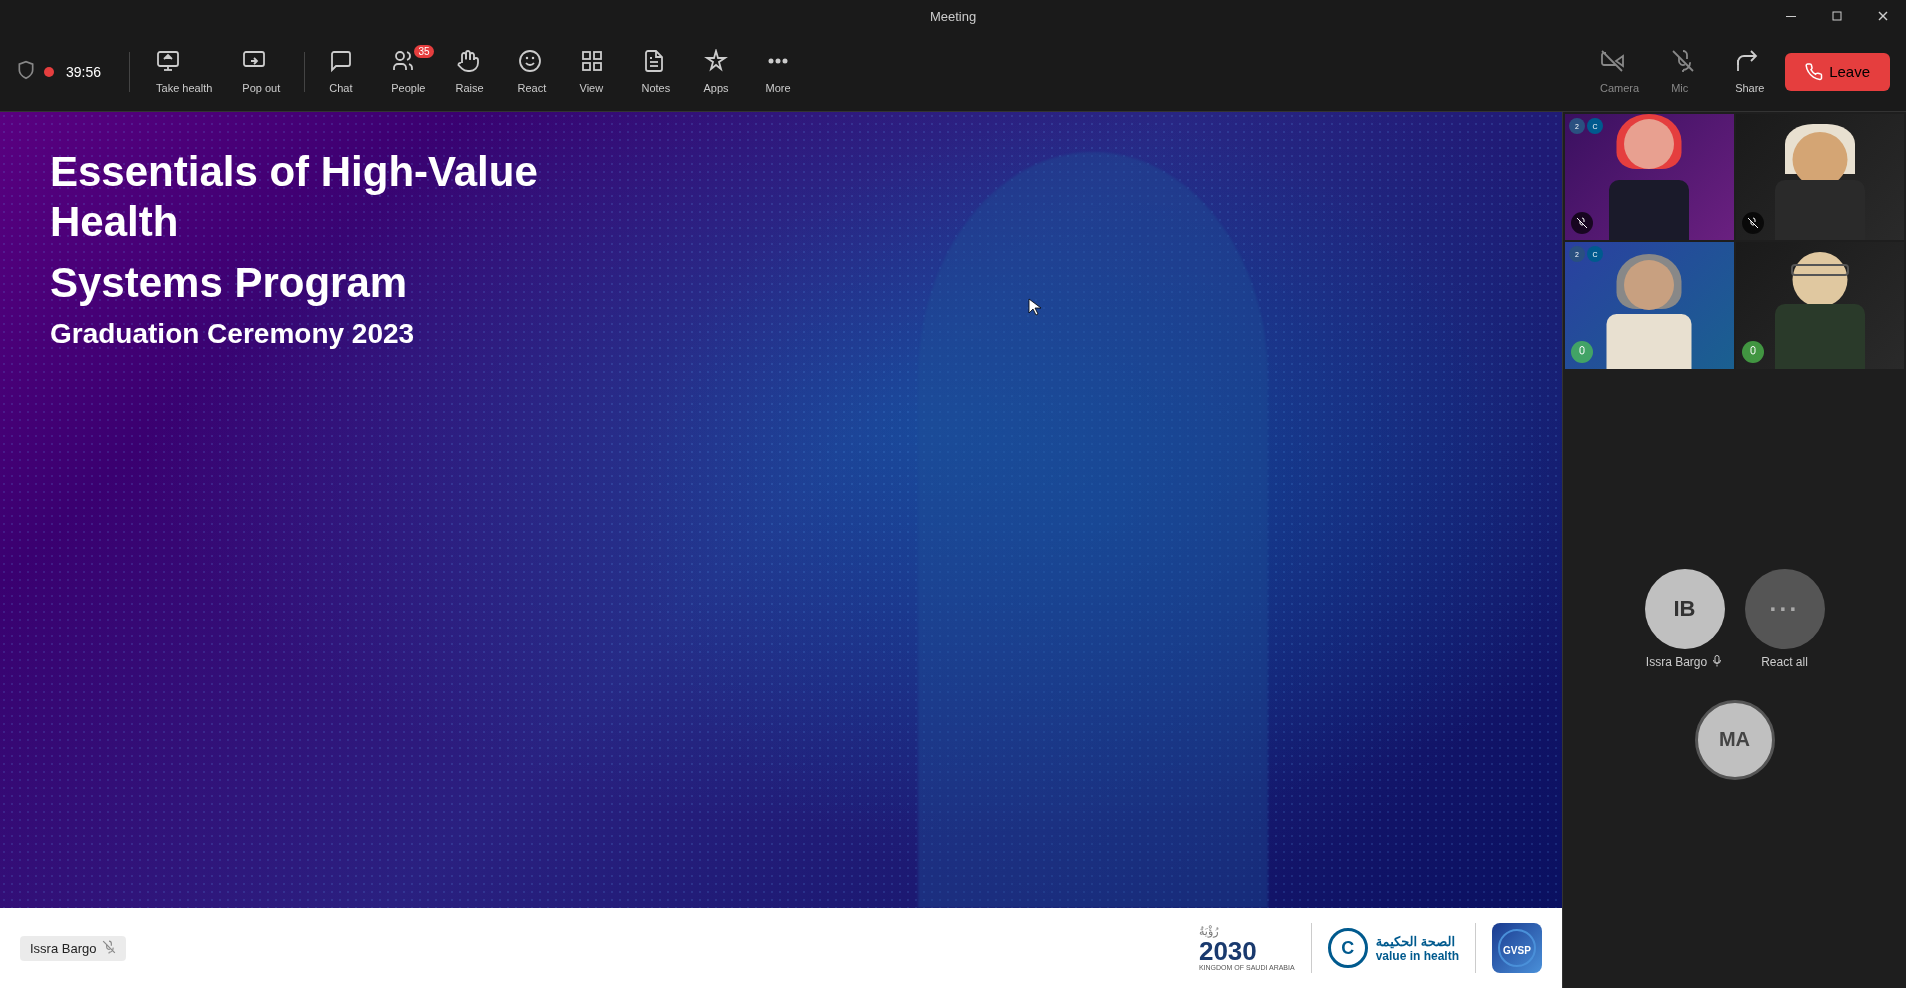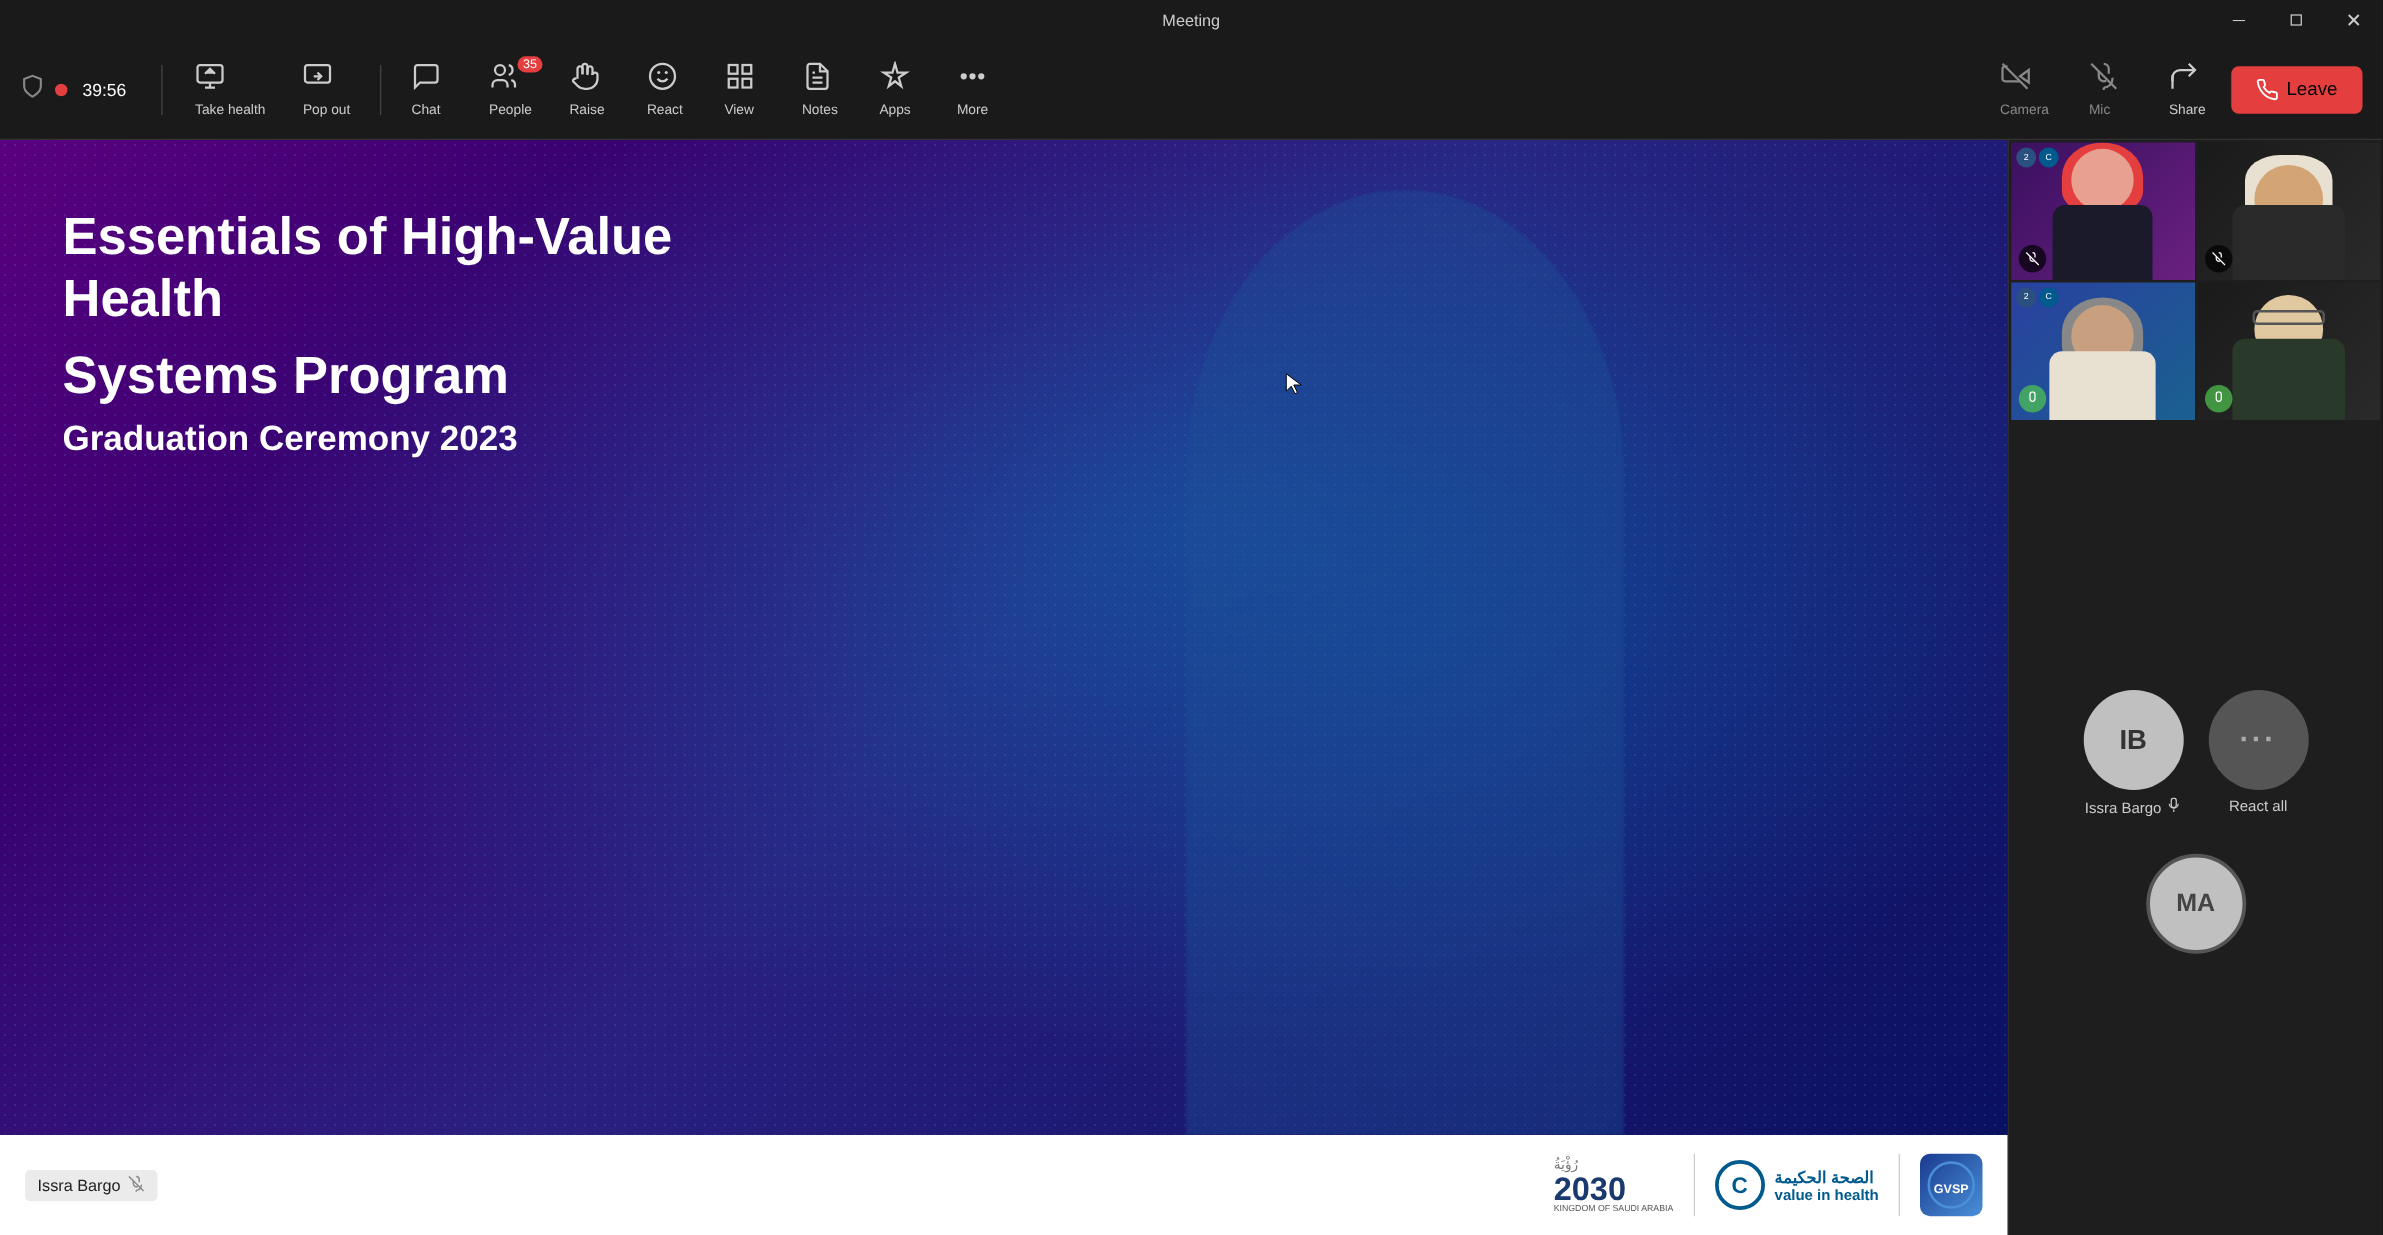--- a/index.html
+++ b/index.html
@@ -188,21 +188,21 @@
       width: 350px;
       height: 95%;
       background: rgba(30, 80, 150, 0.4);
       border-radius: 50% 50% 0 0 / 30% 30% 0 0;
       position: relative;
       filter: blur(1px);
     }
     .slide-text {
       position: relative;
       z-index: 10;
-      padding: 52px 50px;
+      padding: 35px 50px;
       max-width: 700px;
     }
     .slide-title-main {
       font-size: 42px;
       font-weight: 800;
       color: #fff;
       line-height: 1.2;
       margin-bottom: 10px;
     }
     .slide-title-sub {
@@ -316,21 +316,21 @@
       justify-content: center;
       color: white;
       font-size: 9px;
       font-weight: 700;
       text-align: center;
       padding: 4px;
     }
 
     
     #participants-panel {
-      width: 300px;
+      width: 344px;
       background: #1e1e1e;
       display: flex;
       flex-direction: column;
       border-left: 1px solid #333;
     }
     .participant-grid {
       display: grid;
       grid-template-columns: 1fr 1fr;
       gap: 2px;
       padding: 2px;

